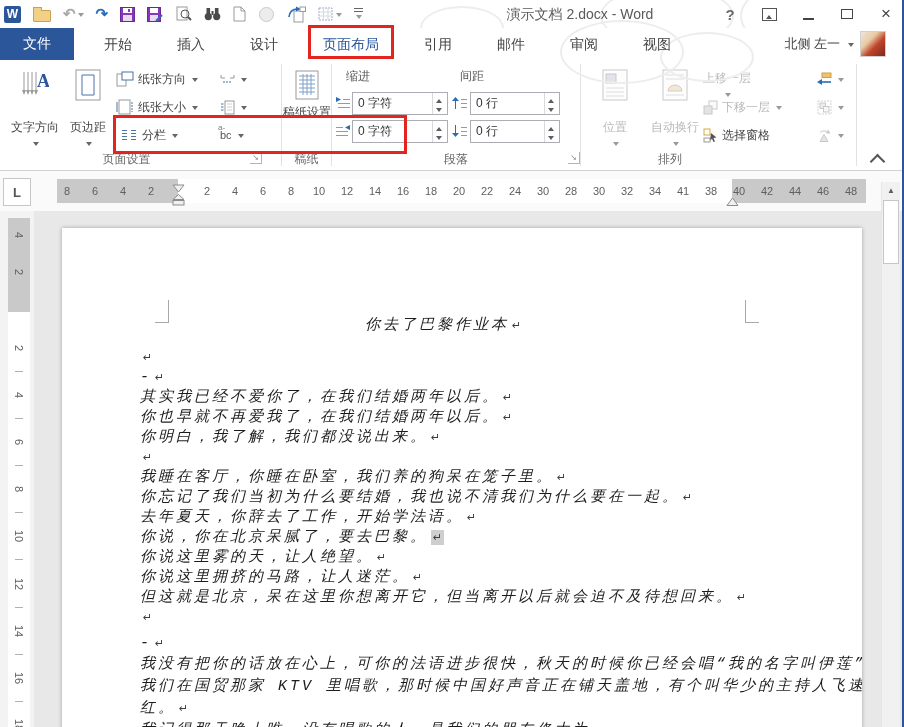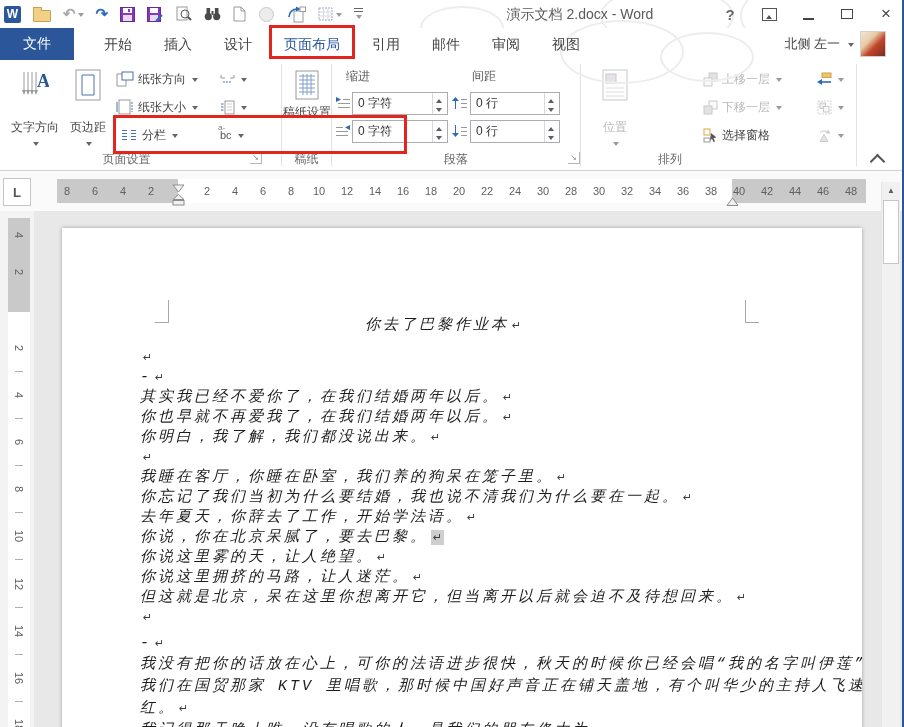--- a/index.html
+++ b/index.html
@@ -27,21 +27,21 @@
   .helpq{font-size:15px;color:#6a6a6a;font-weight:bold;}
   .rdo{width:13px;height:11px;border:1px solid #555;position:relative;}
   .rdo::after{content:'';position:absolute;left:3px;top:3px;border:3px solid transparent;border-bottom:4px solid #555;}
   .minb{width:11px;height:2px;background:#444;margin-top:10px;}
   .maxb{width:10px;height:8px;border:1px solid #444;}
   .closex{font-size:17px;line-height:20px;color:#444;}
   
   #tabrow{position:absolute;left:0;top:28px;width:100%;height:32px;background:#fff;z-index:3;}
   #filetab{position:absolute;left:0;top:0;width:74px;height:32px;background:#2b579a;color:#fff;
            font-size:14px;display:flex;align-items:center;justify-content:center;}
-  #tabs-host{position:absolute;left:88px;top:0;height:32px;display:flex;}
+  #tabs-host{position:absolute;left:88px;top:0;height:32px;display:flex;gap:13px;}
   .tab{padding:0 16px;line-height:32px;font-size:14px;color:#444;white-space:nowrap;}
   .tab.selected{color:#2b579a;position:relative;}
   .tab.selected::after{content:'';position:absolute;left:1px;right:1px;top:-3px;bottom:1px;
         border:3px solid #e2251f;pointer-events:none;}
   #account{position:absolute;right:16px;top:0;height:32px;display:flex;align-items:center;gap:6px;}
   #account .aname{font-size:13px;color:#444;white-space:nowrap;}
   .avatar{width:24px;height:24px;border:1px solid #d0d0d0;
      background:linear-gradient(135deg,#efe6d8 0%,#e8cba4 35%,#c0452b 60%,#7e2a1e 100%);}
   
   #ribbon{position:absolute;left:0;top:60px;width:100%;height:111px;background:#fff;border-bottom:1px solid #d2d2d2;box-sizing:border-box;}
@@ -328,21 +328,21 @@
             </svg>
         </span>
         <span class="blab2">稿纸设置</span>
       </div>
       <div class="glabel">稿纸</div>
     </div>
     <div class="vsep" style="left:331px;"></div>
 
     <div class="grp" style="left:332px;width:248px;">
       <span class="plabel" style="left:14px;top:8px;">缩进</span>
-      <span class="plabel" style="left:140px;top:8px;">间距</span>
+      <span class="plabel" style="left:128px;top:8px;">间距</span>
       <span class="pic" style="left:3px;top:36px;">
         <svg width="16" height="13">
             <g stroke="#999">
               <path d="M8 2.5h7M3 6.5h12M3 10.5h12"></path>
             </g>
             <polygon points="1,0 6,2.5 1,5" fill="#2b6cb8"></polygon>
           </svg>
       </span>
       <div class="spinfield" style="left:20px;top:32px;width:96px;">
         <span class="sval">0 字符</span>
@@ -410,21 +410,34 @@
               <rect x="1" y="1" width="24" height="30" fill="#fdfdfd" stroke="#c9c9c9"></rect>
               <rect x="4" y="5" width="10" height="9" fill="#e6e1ea" stroke="#c9c9c9"></rect>
               <g stroke="#dedede">
                 <path d="M4 19h18M4 23h18M4 27h18"></path>
               </g>
             </svg>
         </span>
         <span class="blab">位置</span>
         <span class="cdown gray"></span>
       </div>
-      <div class="midbtn dis" style="left:118px;top:6px;">
+      <div class="bigbtn dis" style="left:57px;width:66px;">
+        <span class="bic">
+          <svg width="26" height="32">
+              <rect x="1" y="1" width="24" height="30" fill="#fdfdfd" stroke="#c9c9c9"></rect>
+              <g stroke="#dedede">
+                <path d="M4 6h18M4 10h18M4 26h18"></path>
+              </g>
+              <path d="M6 22a7 6 0 1 1 14 0z" fill="#efe8da" stroke="#d9ccb1"></path>
+            </svg>
+        </span>
+        <span class="blab">自动换行</span>
+        <span class="cdown gray"></span>
+      </div>
+      <div class="midbtn dis" style="left:118px;top:6px;flex-direction:column;">
         <svg width="15" height="15">
             <rect x="6" y="1" width="8" height="8" fill="#e3e3e3" stroke="#c9c9c9"></rect>
             <rect x="1" y="6" width="8" height="8" fill="#fafafa" stroke="#c9c9c9"></rect>
           </svg>
         <span>上移一层</span>
         <span class="cdown gray"></span>
       </div>
       <div class="midbtn dis" style="left:118px;top:34px;">
         <svg width="15" height="15">
             <rect x="6" y="1" width="8" height="8" fill="#fafafa" stroke="#c9c9c9"></rect>
@@ -507,21 +520,21 @@
         <div class="rnum" style="left: 346px;">16</div>
         <div class="rnum" style="left: 374px;">18</div>
         <div class="rnum" style="left: 402px;">20</div>
         <div class="rnum" style="left: 430px;">22</div>
         <div class="rnum" style="left: 458px;">24</div>
         <div class="rnum" style="left: 486px;">30</div>
         <div class="rnum" style="left: 514px;">28</div>
         <div class="rnum" style="left: 542px;">30</div>
         <div class="rnum" style="left: 570px;">32</div>
         <div class="rnum" style="left: 598px;">34</div>
-        <div class="rnum" style="left: 626px;">36</div>
+        <div class="rnum" style="left: 626px;">41</div>
         <div class="rnum" style="left: 654px;">38</div>
         <div class="rnum" style="left: 682px;">40</div>
         <div class="rnum" style="left: 710px;">42</div>
         <div class="rnum" style="left: 738px;">44</div>
         <div class="rnum" style="left: 766px;">46</div>
         <div class="rnum" style="left: 794px;">48</div>
       </div>
   </div>
 
   <div id="docarea">

